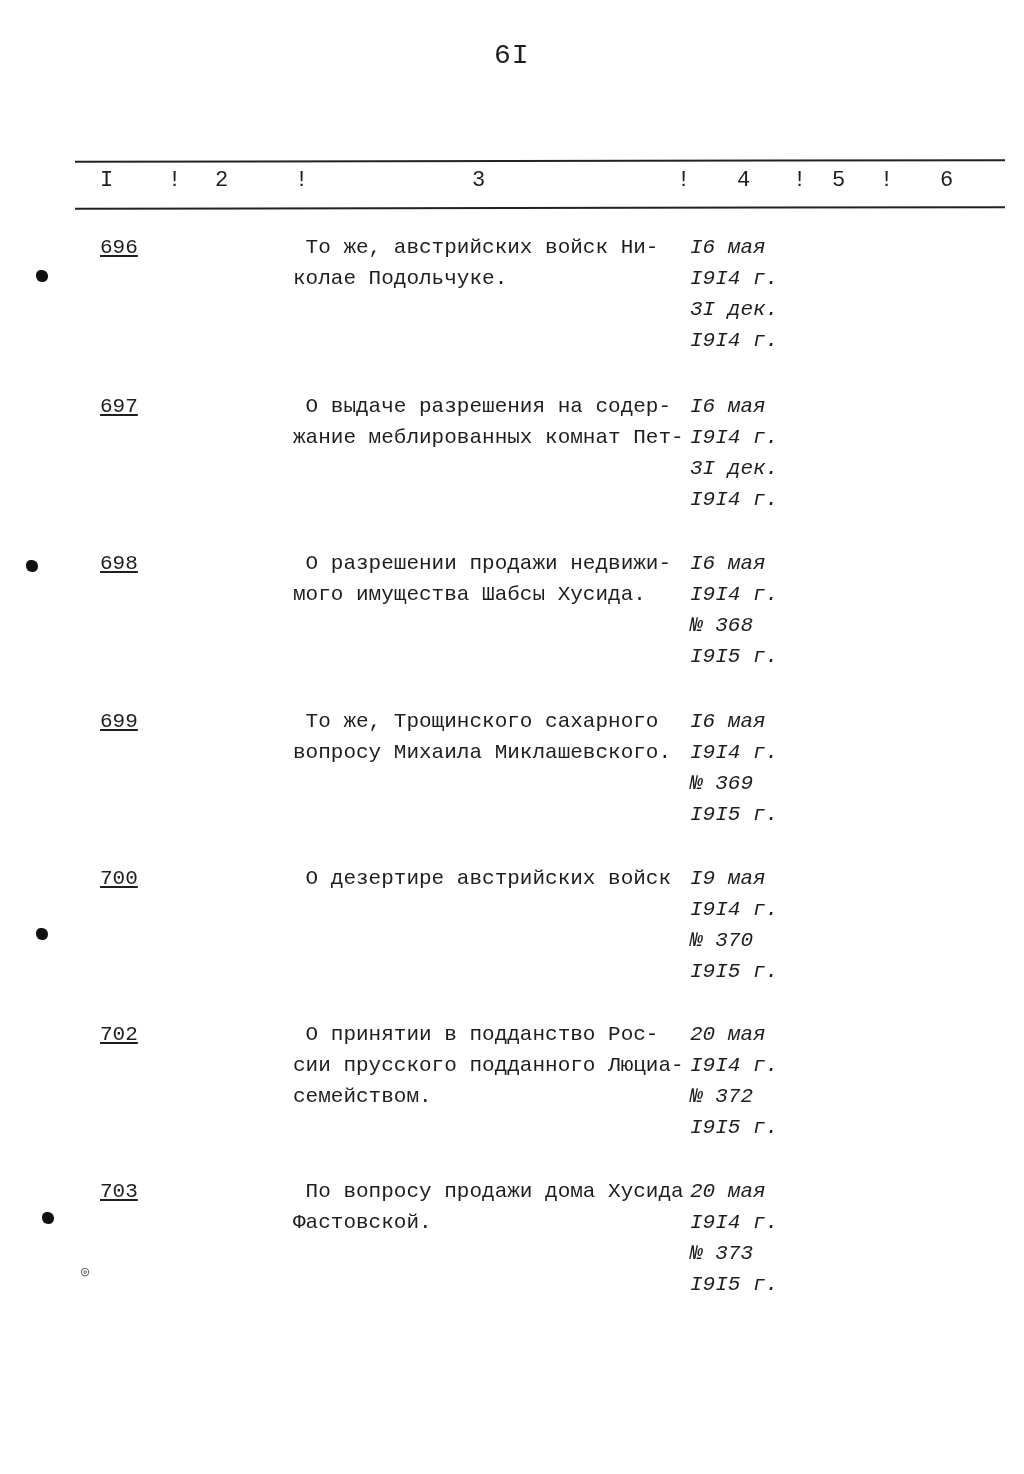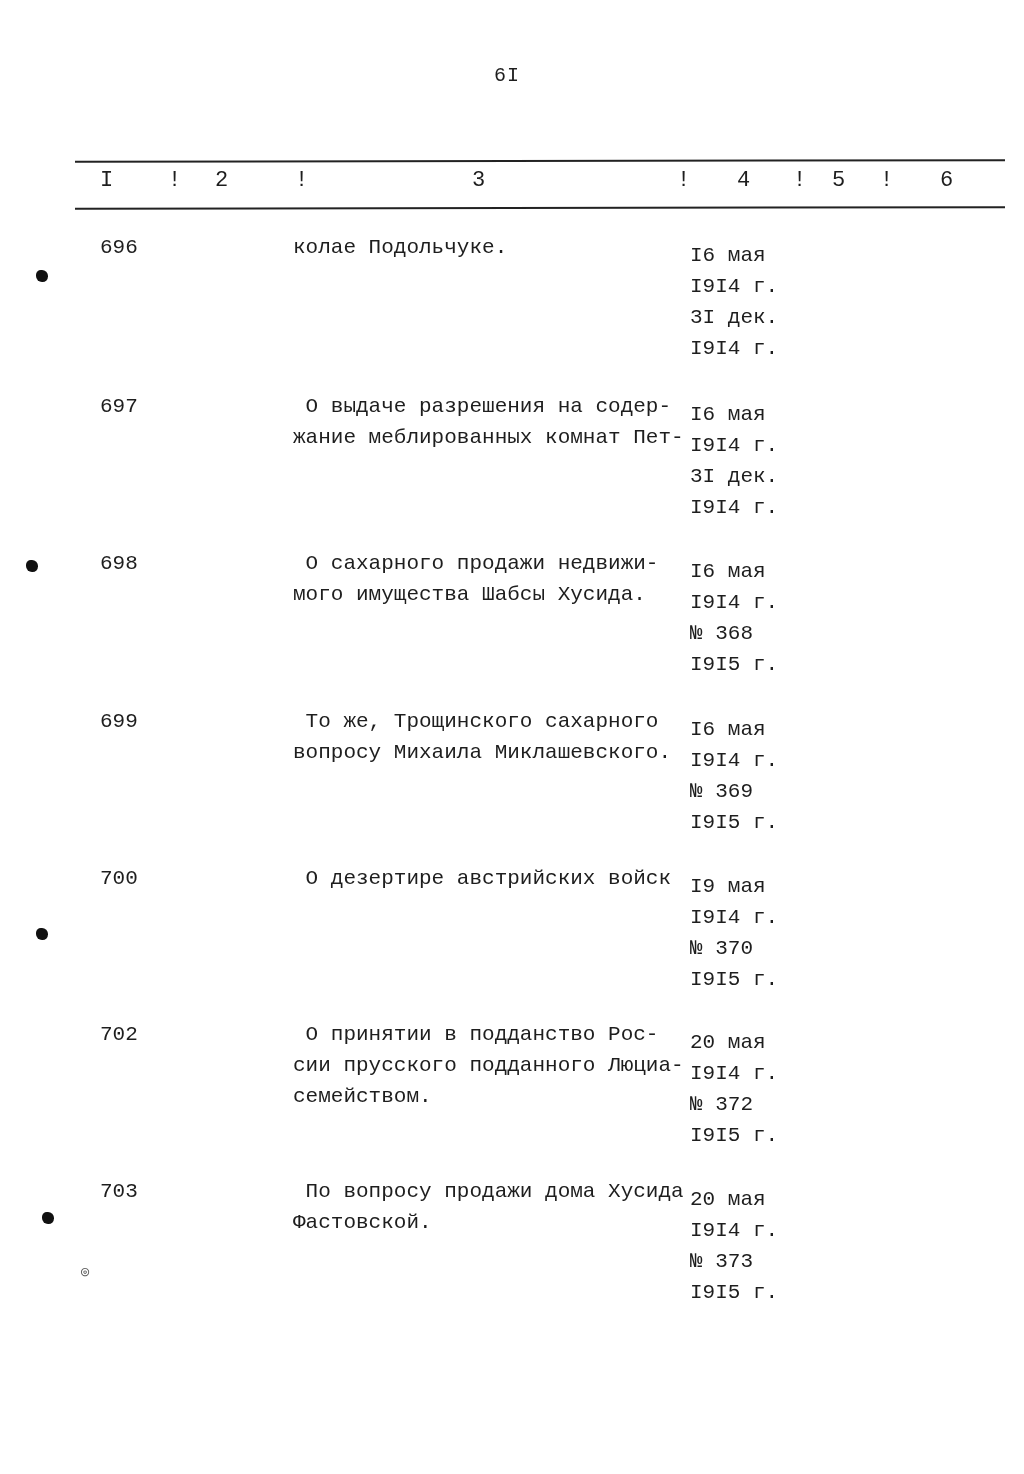--- a/index.html
+++ b/index.html
@@ -2,31 +2,31 @@
 <html><head>
 <meta charset="utf-8">
 <style>
   html, body { margin: 0; padding: 0; background: #ffffff; }
   body {
     width: 1024px; height: 1474px; position: relative; overflow: hidden;
     font-family: "Liberation Mono", "DejaVu Sans Mono", monospace;
     color: #1e1e1e;
   }
   .page-number {
-    position: absolute; left: 494px; top: 64px; font-size: 20px; letter-spacing: 1px;
+    position: absolute; left: 494px; top: 40px; font-size: 28px; letter-spacing: 1px;
   }
   .rule { position: absolute; left: 75px; width: 930px; height: 2px; background: #222; }
   .rule.top { top: 160px; transform: rotate(-0.1deg); }
   .rule.bottom { top: 207px; transform: rotate(-0.1deg); }
   .header-row { position: absolute; top: 168px; left: 0; width: 1024px; height: 30px; font-size: 22px; }
   .header-row span { position: absolute; top: 0; }
   .entry { position: absolute; left: 0; width: 1024px; font-size: 21px; line-height: 31px; }
-  .entry .num { position: absolute; left: 100px; top: 0; }
+  .entry .num { position: absolute; left: 100px; top: 0; text-decoration: underline; }
   .entry .desc { position: absolute; left: 293px; top: 0; width: 395px; white-space: pre; }
-  .entry .dates { position: absolute; left: 690px; top: 8px; white-space: pre; }
+  .entry .dates { position: absolute; left: 690px; top: 0; white-space: pre; font-style: italic; }
   .entry .dates div { height: 31px; }
   .hole { position: absolute; width: 12px; height: 12px; background: #111; border-radius: 40% 50% 45% 50%; }
   .mark { position: absolute; font-size: 18px; color: #555; }
 </style>
 </head>
 <body>
 
 <div class="page-number">6I</div>
 
 <div class="rule top"></div>
@@ -41,31 +41,31 @@
     <span style="left: 793px;">!</span>
     <span style="left: 832px;">5</span>
     <span style="left: 880px;">!</span>
     <span style="left: 940px;">6</span>
   </div>
 <div class="rule bottom"></div>
 
 <div id="table-body">
     <div class="entry" style="top: 232px;">
       <div class="num">696</div>
-      <div class="desc"><div>колае Подольчуке.</div></div>
+      <div class="desc"><div> То же, австрийских войск Ни-</div><div>колае Подольчуке.</div></div>
       <div class="dates"><div>I6 мая</div><div>I9I4 г.</div><div>3I дек.</div><div>I9I4 г.</div></div>
     </div>
     <div class="entry" style="top: 391px;">
       <div class="num">697</div>
       <div class="desc"><div> О выдаче разрешения на содер-</div><div>жание меблированных комнат Пет-</div></div>
       <div class="dates"><div>I6 мая</div><div>I9I4 г.</div><div>3I дек.</div><div>I9I4 г.</div></div>
     </div>
     <div class="entry" style="top: 548px;">
       <div class="num">698</div>
-      <div class="desc"><div> О сахарного продажи недвижи-</div><div>мого имущества Шабсы Хусида.</div></div>
+      <div class="desc"><div> О разрешении продажи недвижи-</div><div>мого имущества Шабсы Хусида.</div></div>
       <div class="dates"><div>I6 мая</div><div>I9I4 г.</div><div>№ 368</div><div>I9I5 г.</div></div>
     </div>
     <div class="entry" style="top: 706px;">
       <div class="num">699</div>
       <div class="desc"><div> То же, Трощинского сахарного</div><div>вопросу Михаила Миклашевского.</div></div>
       <div class="dates"><div>I6 мая</div><div>I9I4 г.</div><div>№ 369</div><div>I9I5 г.</div></div>
     </div>
     <div class="entry" style="top: 863px;">
       <div class="num">700</div>
       <div class="desc"><div> О дезертире австрийских войск</div></div>

